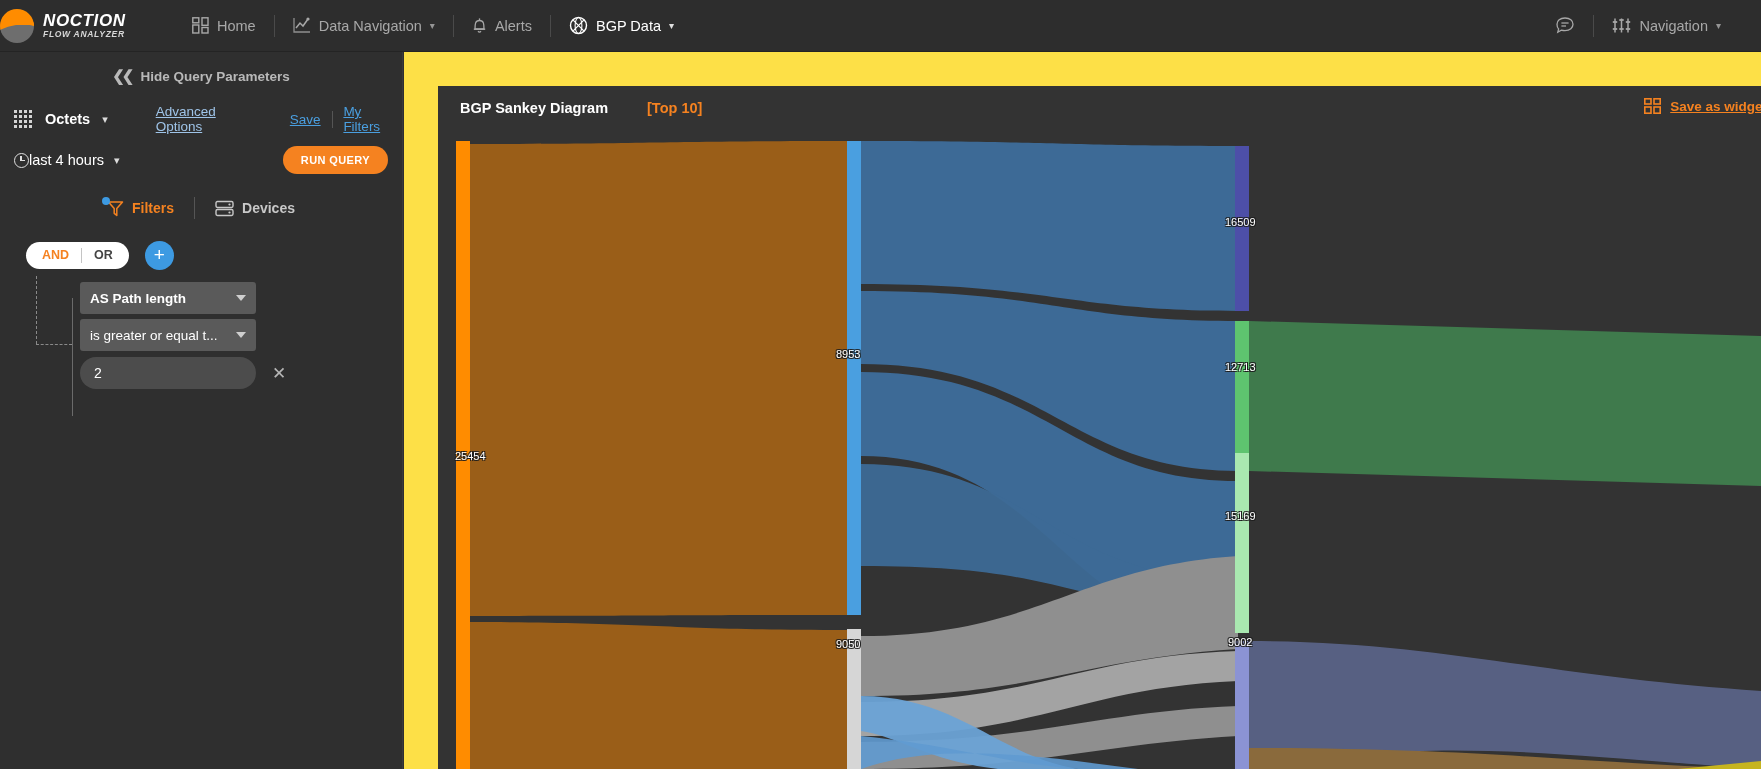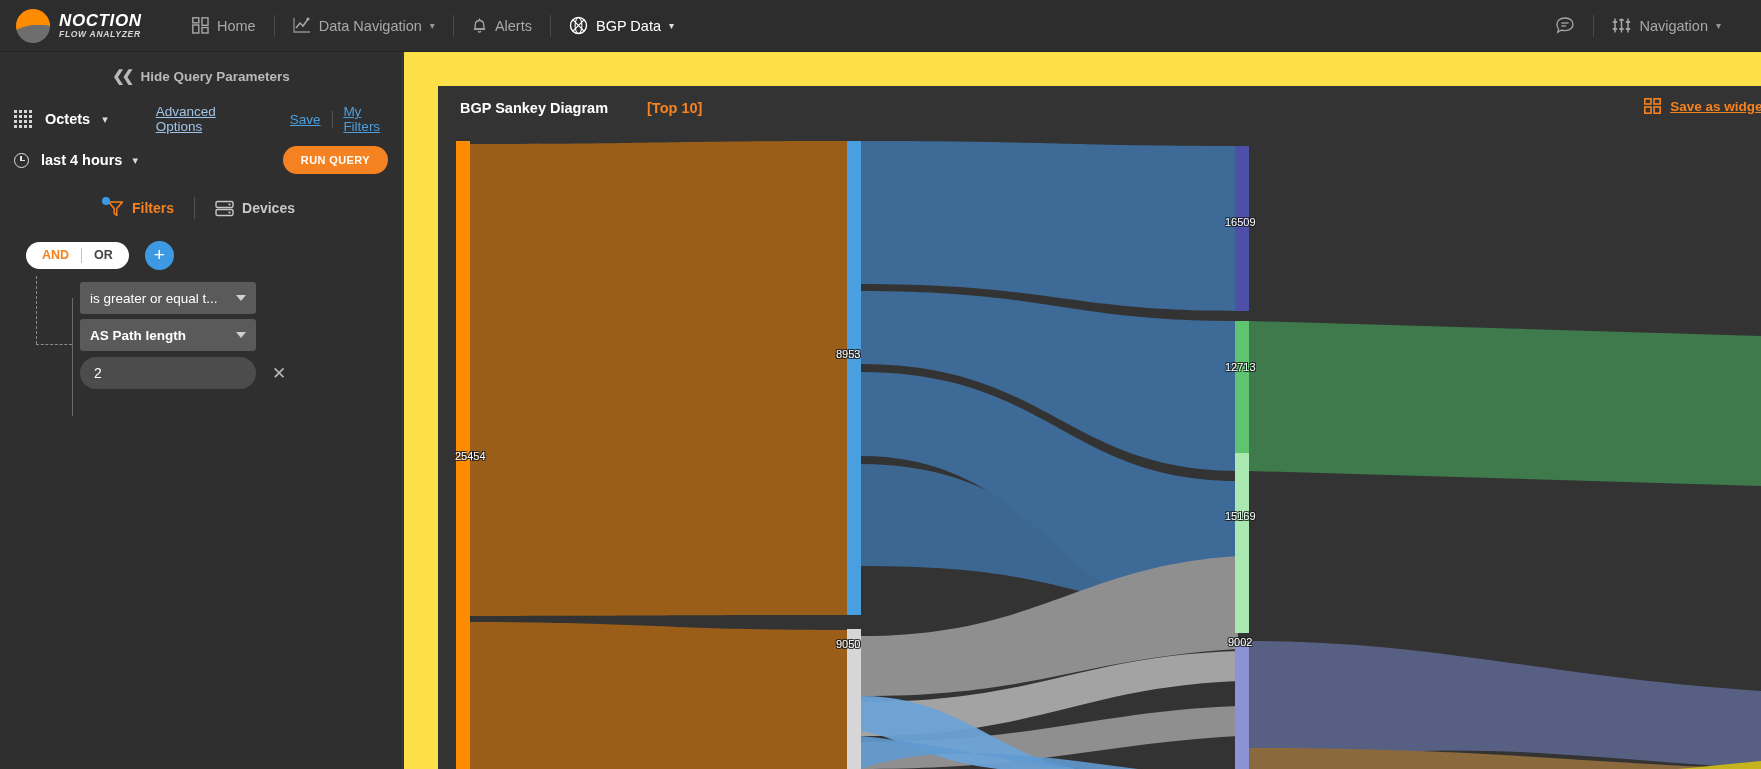--- a/index.html
+++ b/index.html
@@ -11,21 +11,21 @@
   }
 
   
   .topnav {
     position: absolute; top: 0; left: 0;
     width: 1761px; height: 52px;
     background: #2d2d2d;
     display: flex; align-items: center;
     border-bottom: 1px solid #242424;
   }
-  .brand { display: flex; align-items: center; padding-left: 16px; width: 160px; }
+  .brand { display: flex; align-items: center; width: 160px; }
   .brand-logo {
     width: 34px; height: 34px; border-radius: 50%;
     background: linear-gradient(to bottom, #ff8c00 0%, #ff8c00 46%, #6e6e6e 46%, #6e6e6e 100%);
     position: relative; overflow: hidden; flex: none;
   }
   .brand-logo::after {
     content: ""; position: absolute; left: -4px; top: 9px;
     width: 42px; height: 22px; border-radius: 50%;
     border-top: 7px solid #ff8c00;
     transform: rotate(-8deg);
@@ -70,21 +70,21 @@
   .metric-chev { color: #dcdcdc; font-size: 11px; margin-left: 12px; }
   .adv-opt { color: #9fc4e8; font-size: 13.5px; text-decoration: underline; margin-left: 48px; cursor: pointer; }
   .save-link { color: #4a9fe0; font-size: 13.5px; text-decoration: underline; margin-left: 50px; cursor: pointer; }
   .vbar { width: 1px; height: 17px; background: #555; margin: 0 11px; }
   .myfilters { color: #4a9fe0; font-size: 13.5px; text-decoration: underline; cursor: pointer; }
 
   .row-time { display: flex; align-items: center; padding: 0 14px; height: 44px; }
   .clock { width: 15px; height: 15px; border: 1.8px solid #e0e0e0; border-radius: 50%; position: relative; flex: none; }
   .clock::before { content:""; position:absolute; left:5.2px; top:2.3px; width:1.6px; height:5px; background:#e0e0e0; }
   .clock::after  { content:""; position:absolute; left:5.2px; top:6.2px; width:4.4px; height:1.6px; background:#e0e0e0; }
-  .time-label { color: #ffffff; font-size: 14.5px; font-weight: bold; margin-left: 12px; }
+  .time-label { color: #ffffff; font-size: 14.5px; font-weight: normal; margin-left: 0; }
   .time-chev { color: #dcdcdc; font-size: 11px; margin-left: 10px; }
   .runquery {
     margin-left: auto; background: #f58220; color: #ffffff;
     font-size: 11px; font-weight: bold; letter-spacing: .4px;
     border: none; border-radius: 16px; height: 28px; padding: 0 18px; cursor: pointer;
   }
 
   .tabs-row { display: flex; align-items: center; justify-content: center; height: 52px; gap: 0; }
   .tab { display: flex; align-items: center; gap: 8px; cursor: pointer; }
   .tab-label { font-size: 14px; font-weight: bold; }
@@ -328,27 +328,27 @@
       <span class="or">OR</span>
     </div>
     <div class="plusbtn">+</div>
   </div>
 
   <div class="filtergroup">
     <span class="dashline-v"></span>
     <span class="dashline-h"></span>
     <span class="solidline-v"></span>
 
+    <div class="sel">
+      <span class="sel-text">AS Path length</span>
+      <span class="caret"></span>
+    </div>
+
     <div class="sel op">
       <span class="sel-text">is greater or equal t...</span>
-      <span class="caret"></span>
-    </div>
-
-    <div class="sel">
-      <span class="sel-text">AS Path length</span>
       <span class="caret"></span>
     </div>
 
     <div class="valrow">
       <input class="valinput" type="text" value="2" style="">
       <span class="xbtn">✕</span>
     </div>
   </div>
 
 </div>

